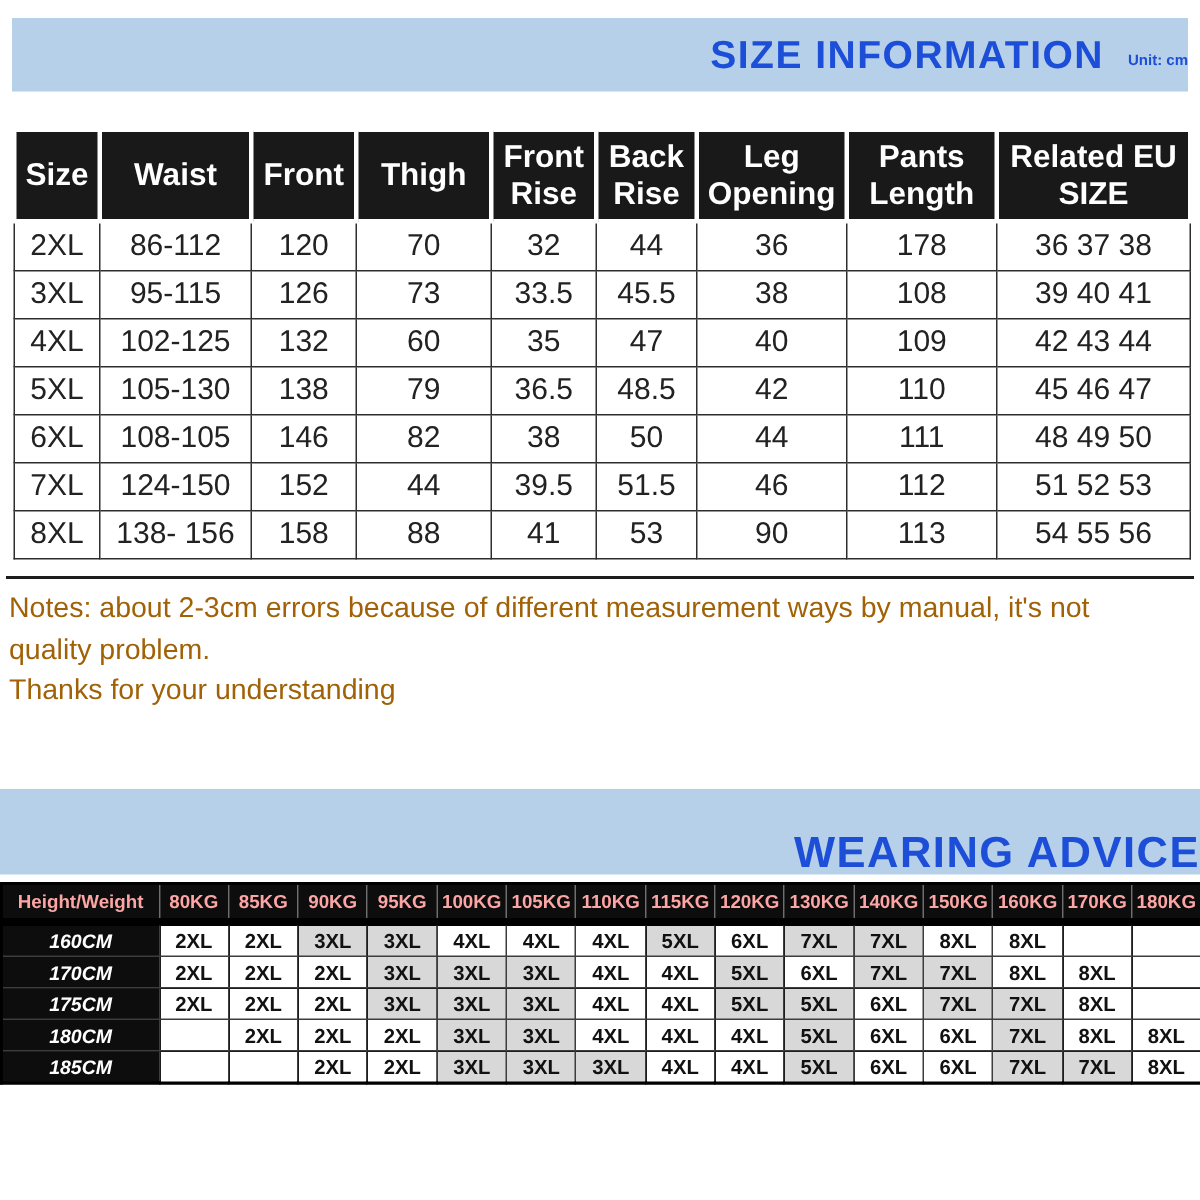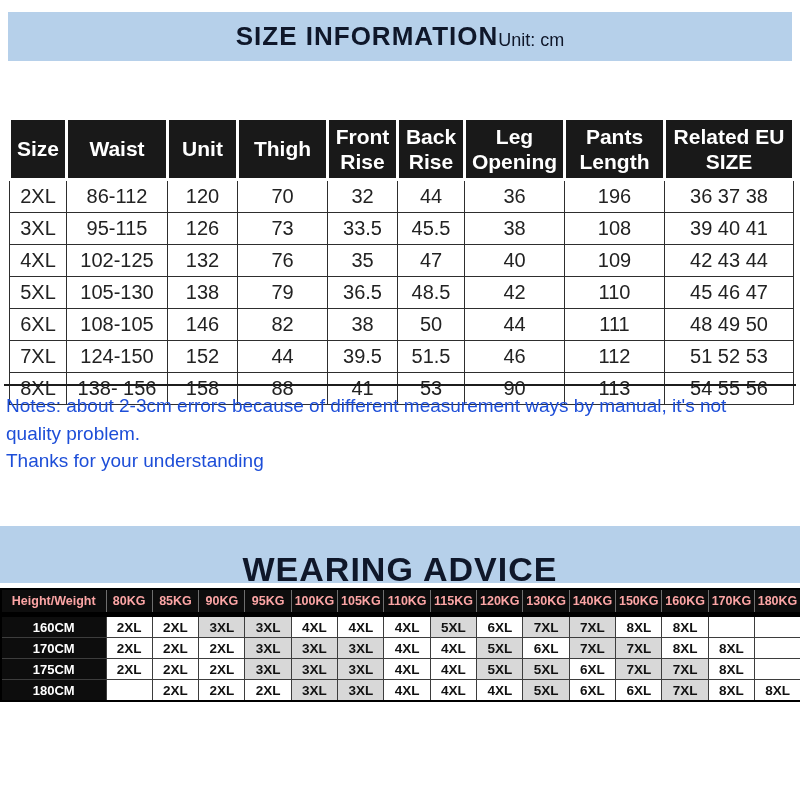--- a/index.html
+++ b/index.html
@@ -1,59 +1,59 @@
 <!DOCTYPE html>
 <html><head>
 <meta charset="utf-8">
 <style>
   html,body { margin:0; padding:0; background:#ffffff; }
   #page {
     position:relative; width:800px; height:800px; background:#fff;
     font-family:"Liberation Sans", sans-serif; overflow:hidden;
     --blue:#b6d0ea; --gray:#d8d8d8;
   }
-  .banner { background:var(--blue); color:#0f172a; display:flex; align-items:center; justify-content:center; }
+  .banner { background:var(--blue); color:#1d4ed8; display:flex; align-items:center; justify-content:flex-end; }
   #banner1 { position:absolute; top:12px; left:8px; width:784px; height:49px; }
   #banner1 .big { font-size:26px; font-weight:bold; letter-spacing:1px; }
-  #banner1 .unit { font-size:18px; font-weight:normal; margin-top:7px; }
+  #banner1 .unit { font-size:10px; font-weight:bold; margin-left:16px; margin-top:7px; }
   #banner2 { position:absolute; top:526px; left:0; width:800px; height:57px; }
-  #banner2 .big { font-size:34px; font-weight:bold; letter-spacing:1px;margin-top:30px; }
+  #banner2 .big { font-size:29px; font-weight:bold; letter-spacing:1px;margin-top:30px; }
 
   
-  #sizeTable { position:absolute; top:85px; left:8px; width:784px; border-collapse:collapse; table-layout:fixed;margin-top:32px; }
+  #sizeTable { position:absolute; top:85px; left:8px; width:784px; border-collapse:collapse; table-layout:fixed; }
   #sizeTable th {
     background:#191919; color:#fff; font-size:21px; font-weight:bold;
     border:3px solid #fff; padding:1px 0; line-height:1.2; text-align:center; vertical-align:middle; height:56px;
   }
   #sizeTable td {
     border:1px solid #2e2e2e; text-align:center; vertical-align:middle;
     font-size:20px; color:#222; height:31px; padding:0; background:#fff;
   }
 
   #divider { position:absolute; top:384px; left:4px; width:792px; height:2px; background:#1c1c1c; }
 
-  #notes { position:absolute; top:392px; left:6px; width:778px; font-size:19px; color:#1d4ed8; line-height:1.45; }
+  #notes { position:absolute; top:392px; left:6px; width:778px; font-size:19px; color:#a16207; line-height:1.45; }
   #notes p { margin:0; }
 
   
   #wearTable {
     position:absolute; top:588px; left:0; width:800px; border-collapse:collapse;
     table-layout:fixed; background:#000; border:2px solid #000;
   }
   #wearTable th {
     background:#0d0d0d; color:#fca5a5; font-weight:bold; font-size:12.5px;
     height:22px; border:1px solid #6f6f6f; border-bottom:5px solid #000;
     padding:0; text-align:center; vertical-align:middle; overflow:hidden; white-space:nowrap;
   }
   #wearTable td {
     background:#fff; text-align:center; vertical-align:middle; font-weight:bold;
     font-size:13.5px; color:#111; height:20px; border:1px solid #3d3d3d; padding:0;
     overflow:hidden; white-space:nowrap;
   }
-  #wearTable td.hcell { background:#0d0d0d; color:#fff; font-size:13px; border-color:#3d3d3d; }
+  #wearTable td.hcell { background:#0d0d0d; color:#fff; font-size:13px; border-color:#3d3d3d;font-style:italic; }
   #wearTable td.shade { background:var(--gray); }
 </style>
 </head>
 <body>
 
 <div id="page" style="--blue: #b6d0ea; --gray: #d8d8d8;">
 
   <div id="banner1" class="banner">
     <span class="big">SIZE INFORMATION</span>
     <span class="unit">Unit: cm</span>
@@ -68,57 +68,57 @@
         <col style="width:70px">
         <col style="width:67px">
       <col style="width:100px">
         <col style="width:100px">
         <col style="width:129px">
     </colgroup>
     <thead>
         <tr>
           <th>Size</th>
           <th>Waist</th>
-          <th>Unit</th>
+          <th>Front</th>
           <th>Thigh</th>
           <th>Front Rise</th>
           <th>Back Rise</th>
           <th>Leg Opening</th>
           <th>Pants Length</th>
           <th>Related EU SIZE</th>
         </tr>
       </thead>
     <tbody>
         <tr>
           <td>2XL</td>
           <td>86-112</td>
           <td>120</td>
           <td>70</td>
           <td>32</td>
           <td>44</td>
           <td>36</td>
-          <td>196</td>
+          <td>178</td>
           <td>36 37 38</td>
         </tr>
         <tr>
           <td>3XL</td>
           <td>95-115</td>
           <td>126</td>
           <td>73</td>
           <td>33.5</td>
           <td>45.5</td>
           <td>38</td>
           <td>108</td>
           <td>39 40 41</td>
         </tr>
         <tr>
           <td>4XL</td>
           <td>102-125</td>
           <td>132</td>
-          <td>76</td>
+          <td>60</td>
           <td>35</td>
           <td>47</td>
           <td>40</td>
           <td>109</td>
           <td>42 43 44</td>
         </tr>
         <tr>
           <td>5XL</td>
           <td>105-130</td>
           <td>138</td>
@@ -281,16 +281,34 @@
           <td>4XL</td>
           <td>4XL</td>
           <td>4XL</td>
           <td class="shade">5XL</td>
           <td>6XL</td>
           <td>6XL</td>
           <td class="shade">7XL</td>
           <td>8XL</td>
           <td>8XL</td>
         </tr>
+        <tr>
+          <td class="hcell">185CM</td>
+          <td></td>
+          <td></td>
+          <td>2XL</td>
+          <td>2XL</td>
+          <td class="shade">3XL</td>
+          <td class="shade">3XL</td>
+          <td class="shade">3XL</td>
+          <td>4XL</td>
+          <td>4XL</td>
+          <td class="shade">5XL</td>
+          <td>6XL</td>
+          <td>6XL</td>
+          <td class="shade">7XL</td>
+          <td class="shade">7XL</td>
+          <td>8XL</td>
+        </tr>
       </tbody>
   </table>
 
 </div>
 
 </body></html>

